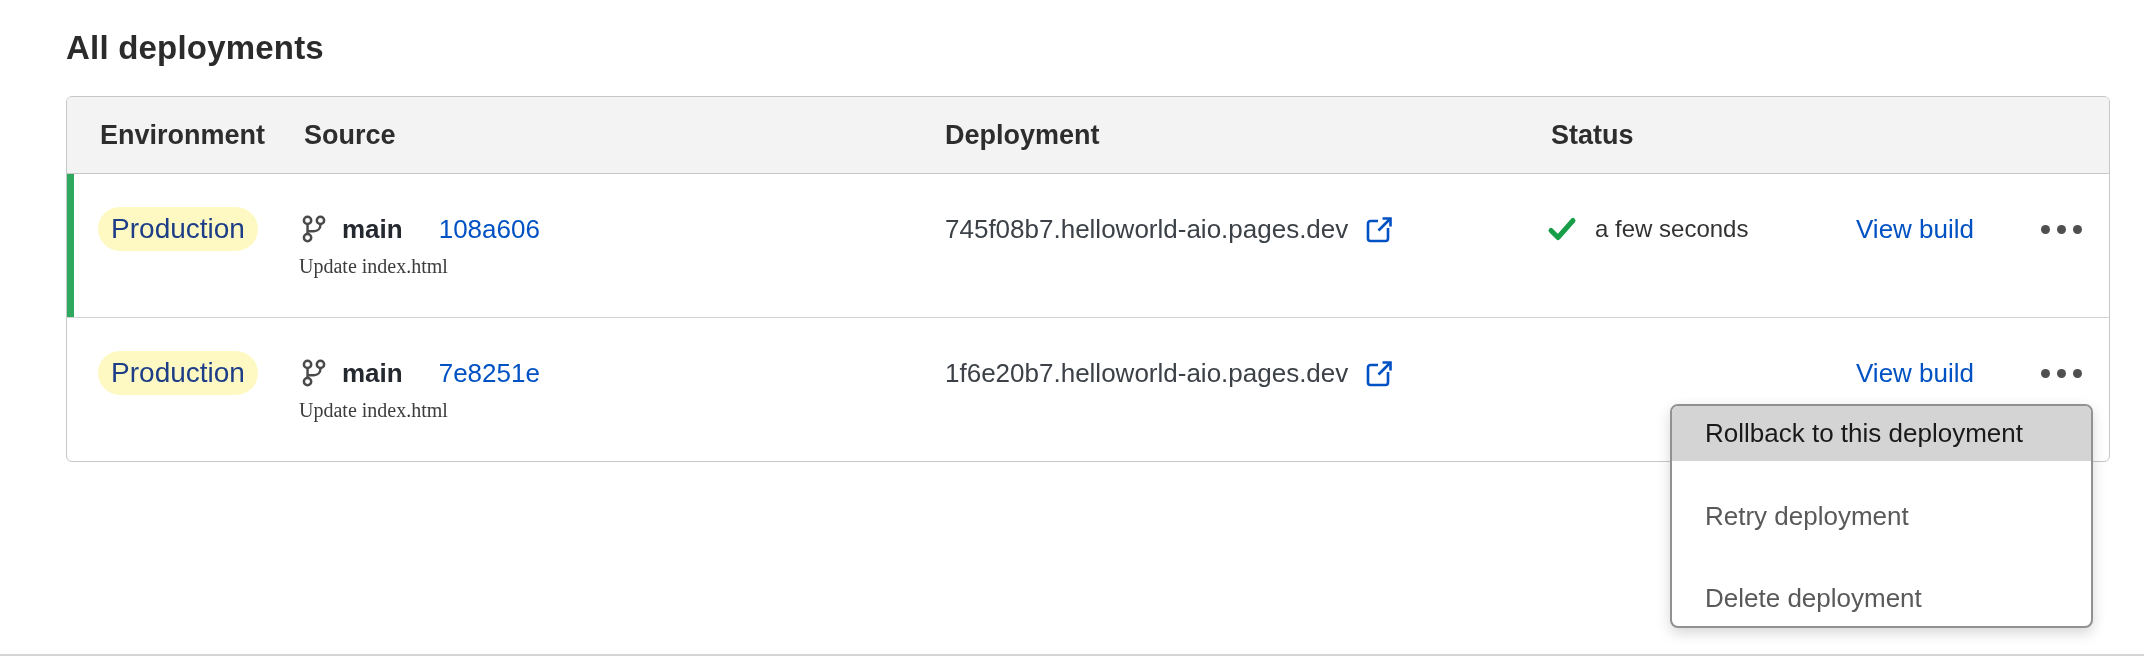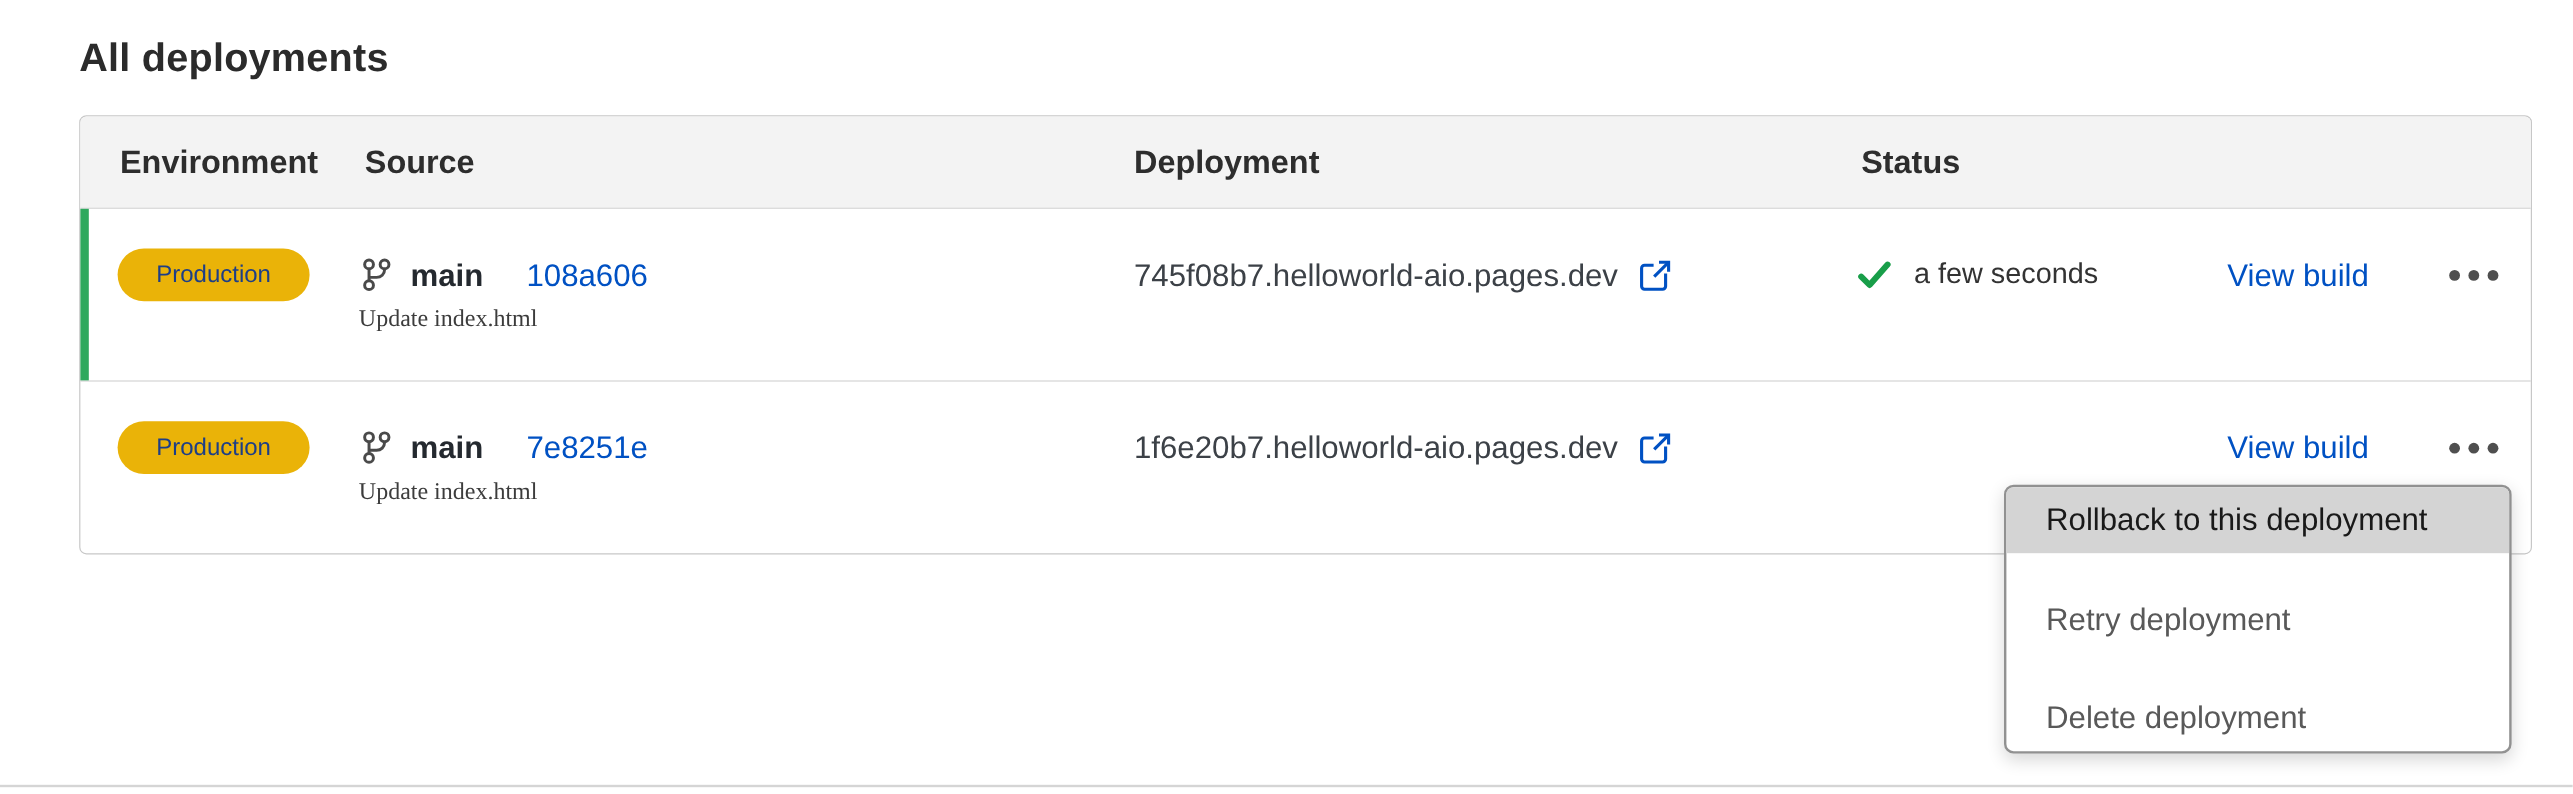--- a/index.html
+++ b/index.html
@@ -49,22 +49,22 @@
     background: #2fa95e;
   }
 
   .line1 {
     position: absolute; top: 33px; height: 44px;
     display: flex; align-items: center;
   }
   .env-badge {
     position: absolute; left: 31px; top: 33px;
     width: 160px; height: 44px; border-radius: 22px;
-    background: #eab308; color: #1d3e87;
-    font-size: 20px;
+    background: #fef9c3; color: #1d3e87;
+    font-size: 28px;
     display: flex; align-items: center; justify-content: center;
   }
   .src-group { left: 234px; }
   .branch-icon { width: 26px; height: 28px; margin-right: 15px; flex: 0 0 auto; }
   .branch-name { font-size: 26px; font-weight: 700; color: #24292f; margin-right: 36px; }
   .commit-link { font-size: 26px; color: #0051c3; text-decoration: none; cursor: pointer; }
   .commit-msg {
     position: absolute; left: 232px; top: 81px;
     font-size: 20px; color: #3c3c3c; font-family: Liberation Serif, serif;
   }

